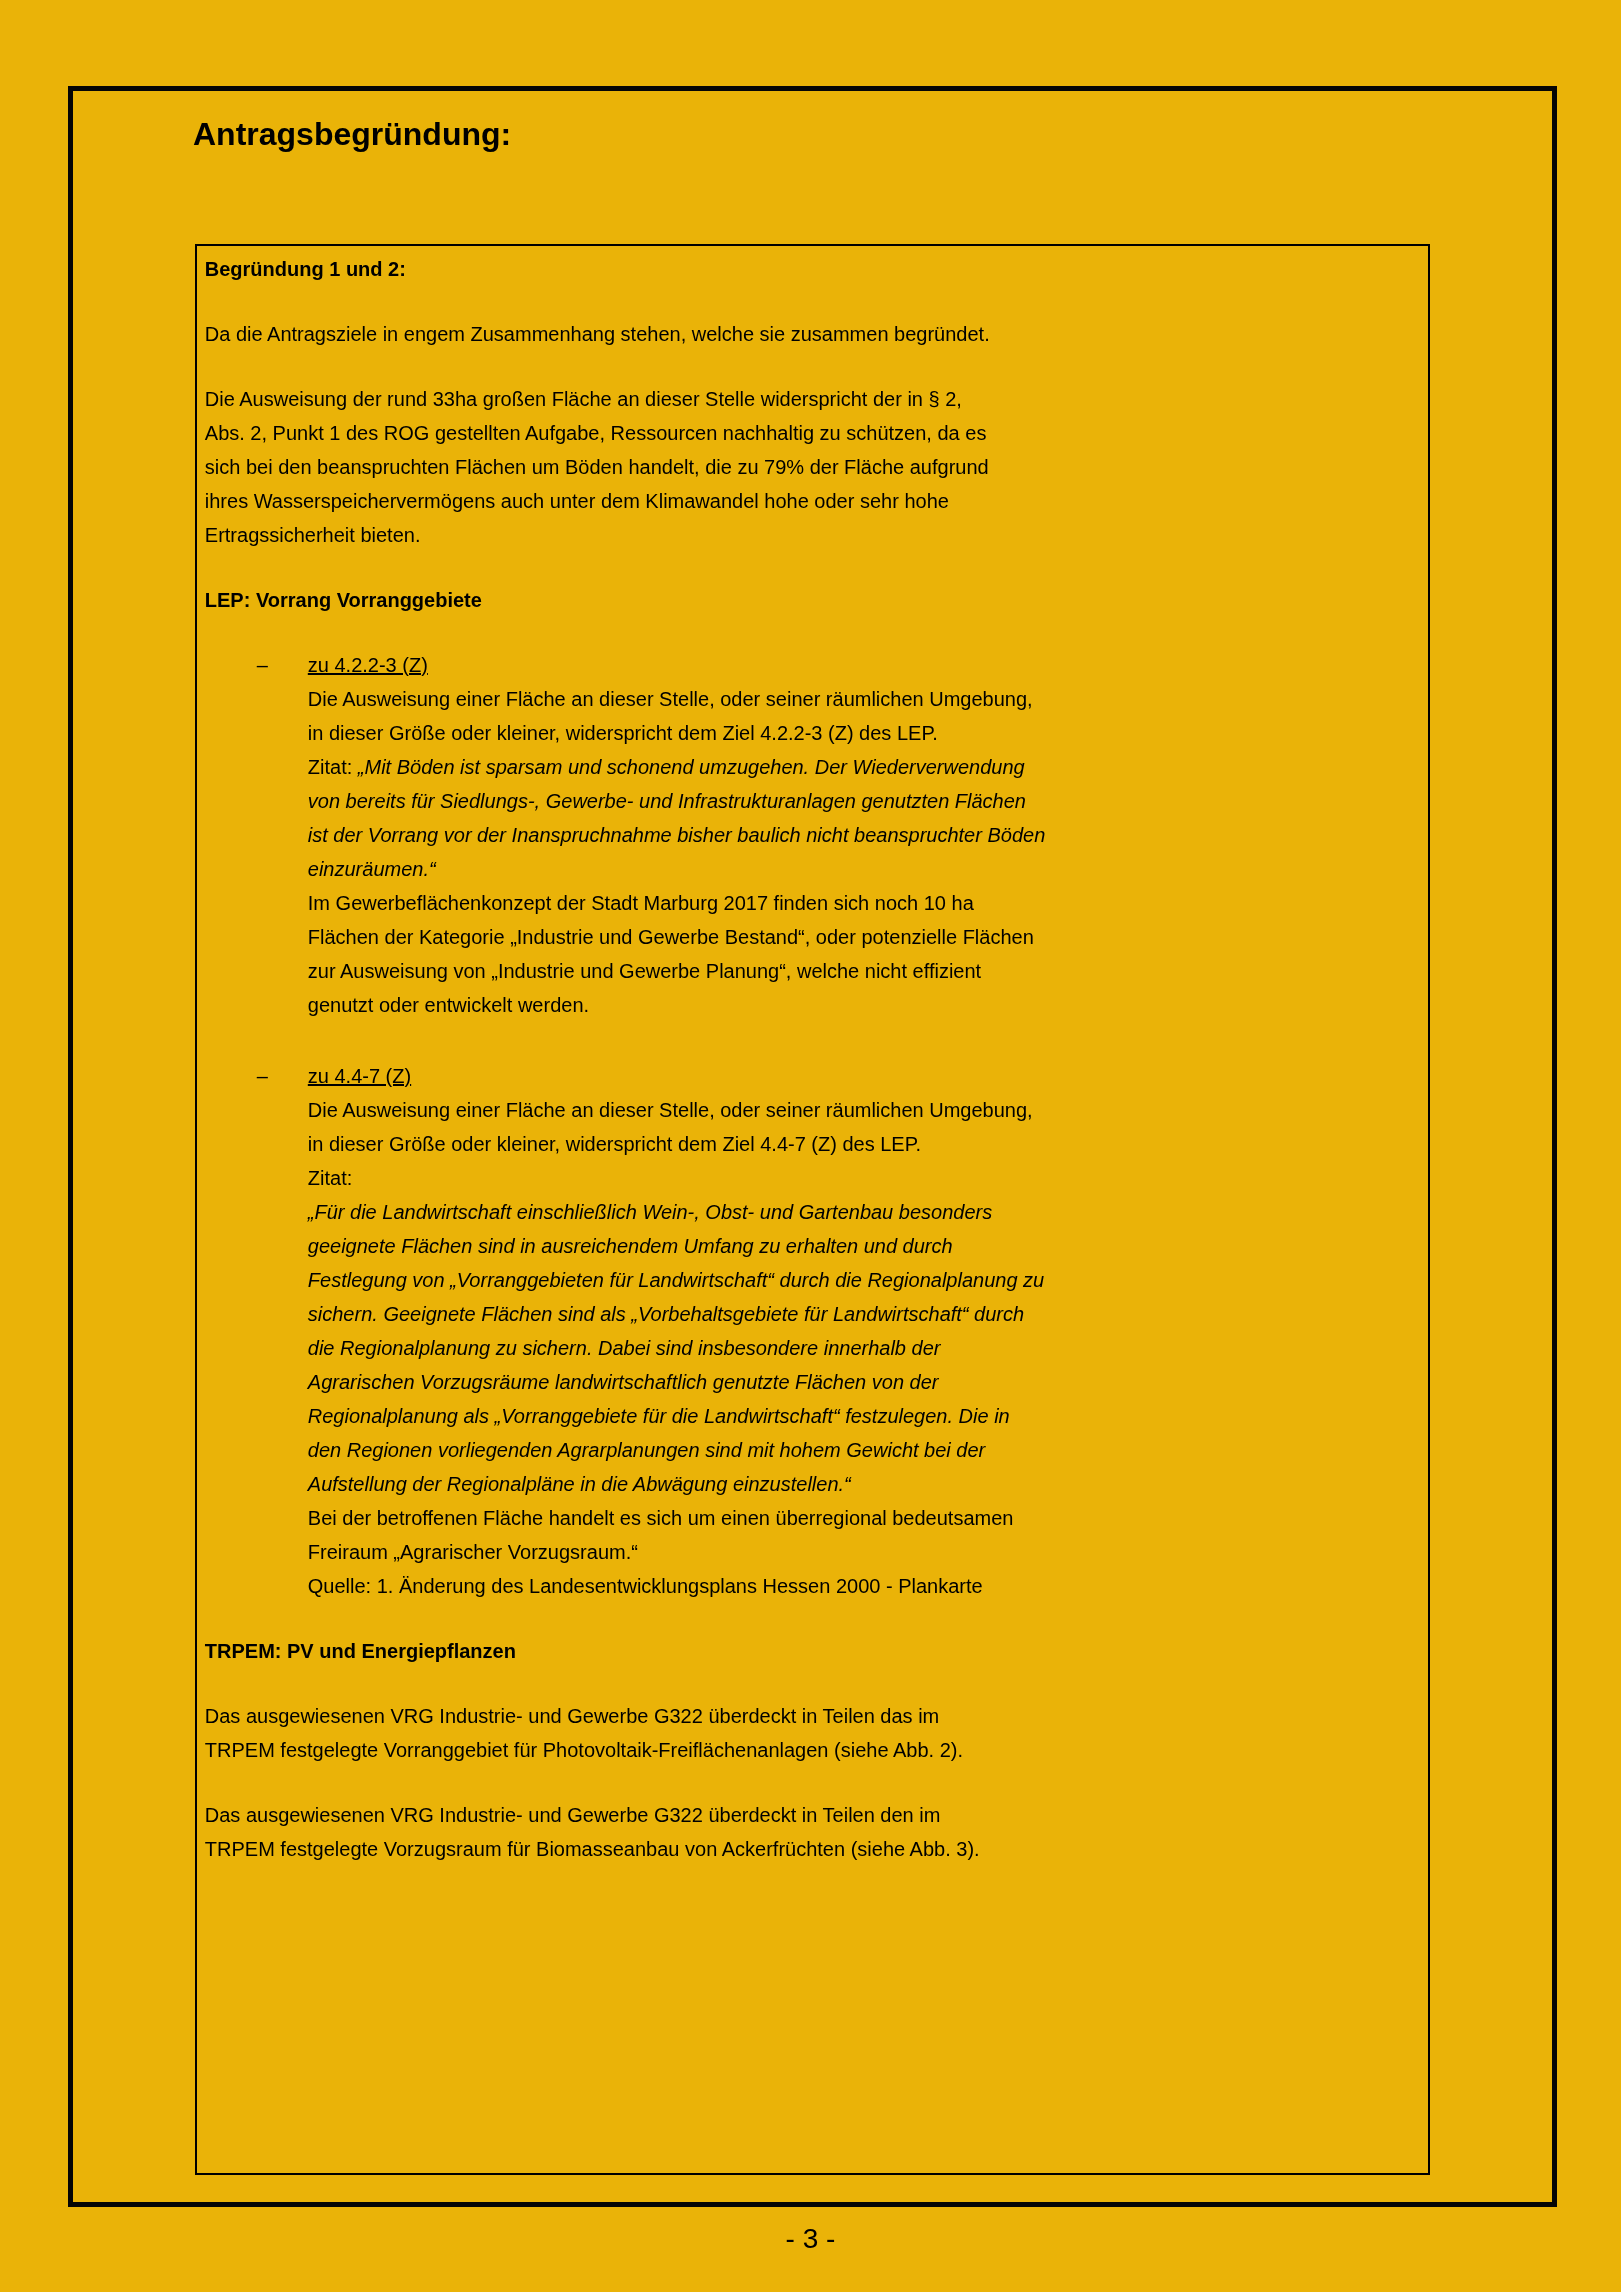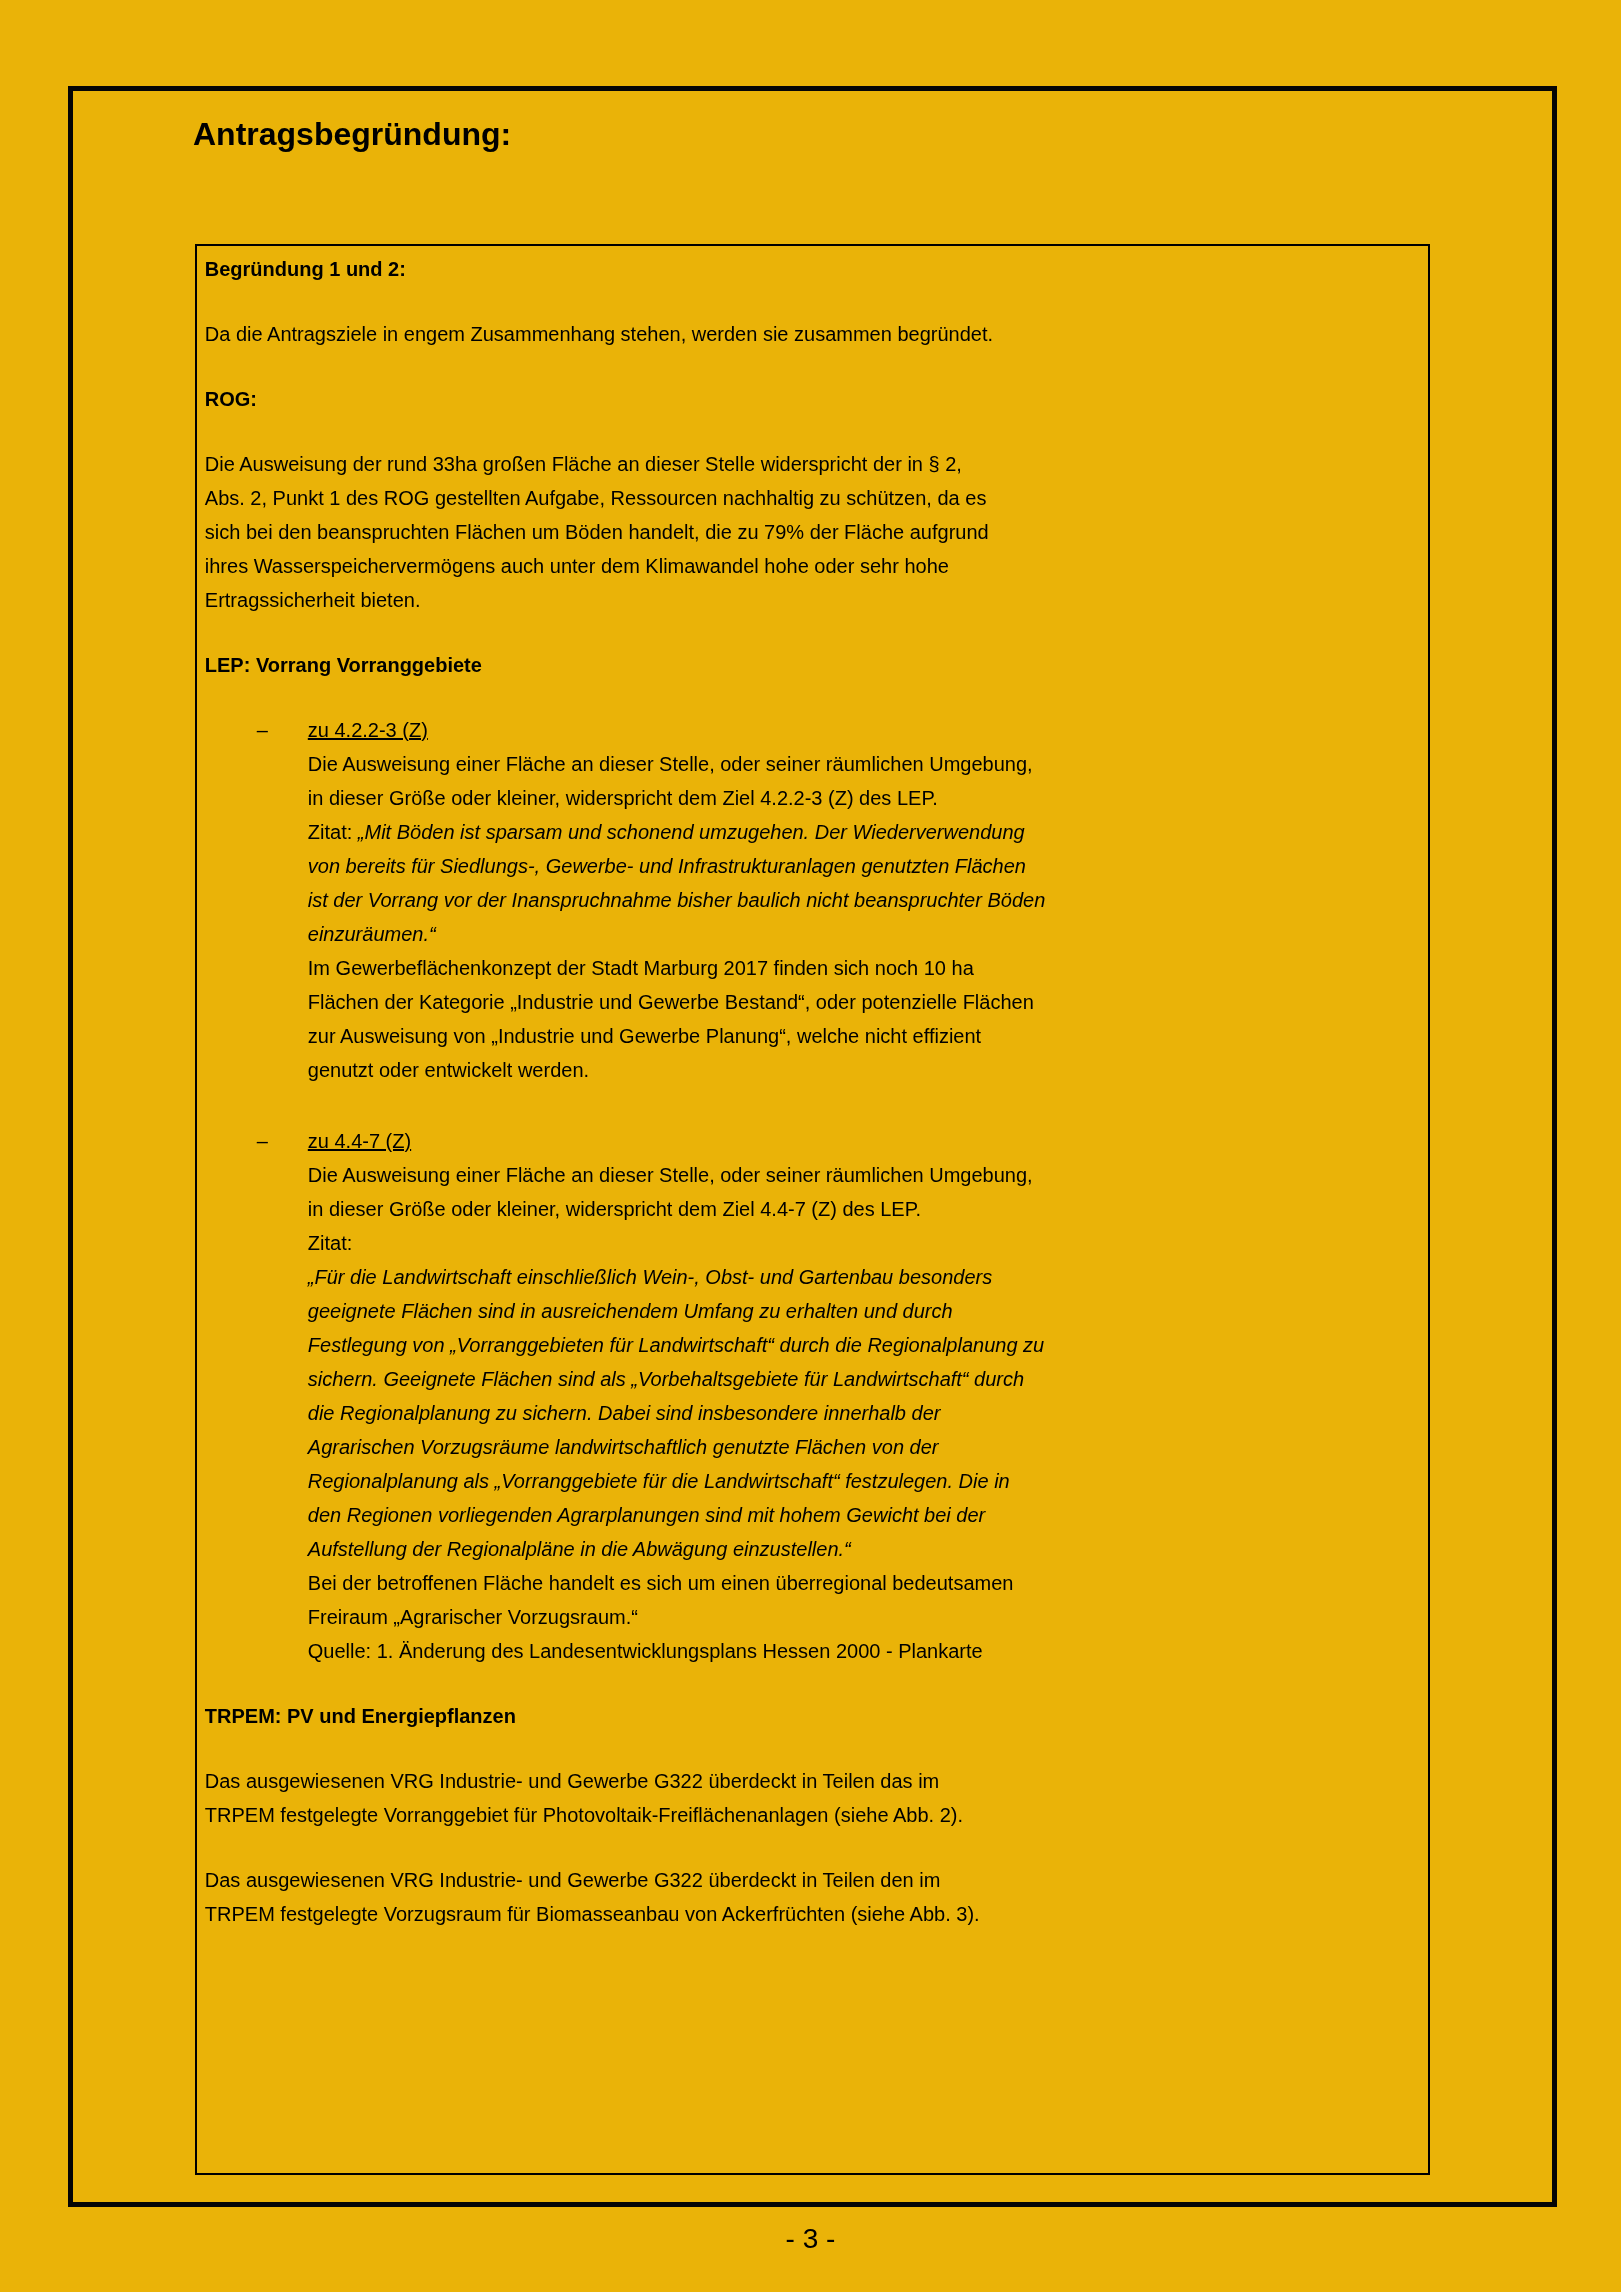--- a/index.html
+++ b/index.html
@@ -92,23 +92,22 @@
 <div class="page">
 
   <div class="frame"></div>
 
   <div class="doc-title">Antragsbegründung:</div>
 
   <div class="box">
 
     <div class="heading">Begründung 1 und 2:</div>
 
-    <div class="para gap">Da die Antragsziele in engem Zusammenhang stehen, werden sie zusammen begründet.</div>
+    <div class="para gap">Da die Antragsziele in engem Zusammenhang stehen, welche sie zusammen begründet.</div>
 
-    <div class="heading gap">ROG:</div>
 
     <div class="para gap">Die Ausweisung der rund 33ha großen Fläche an dieser Stelle widerspricht der in § 2,
 Abs. 2, Punkt 1 des ROG gestellten Aufgabe, Ressourcen nachhaltig zu schützen, da es
 sich bei den beanspruchten Flächen um Böden handelt, die zu 79% der Fläche aufgrund
 ihres Wasserspeichervermögens auch unter dem Klimawandel hohe oder sehr hohe
 Ertragssicherheit bieten.</div>
 
     <div class="heading gap">LEP: Vorrang Vorranggebiete</div>
 
     <div class="item gap">

